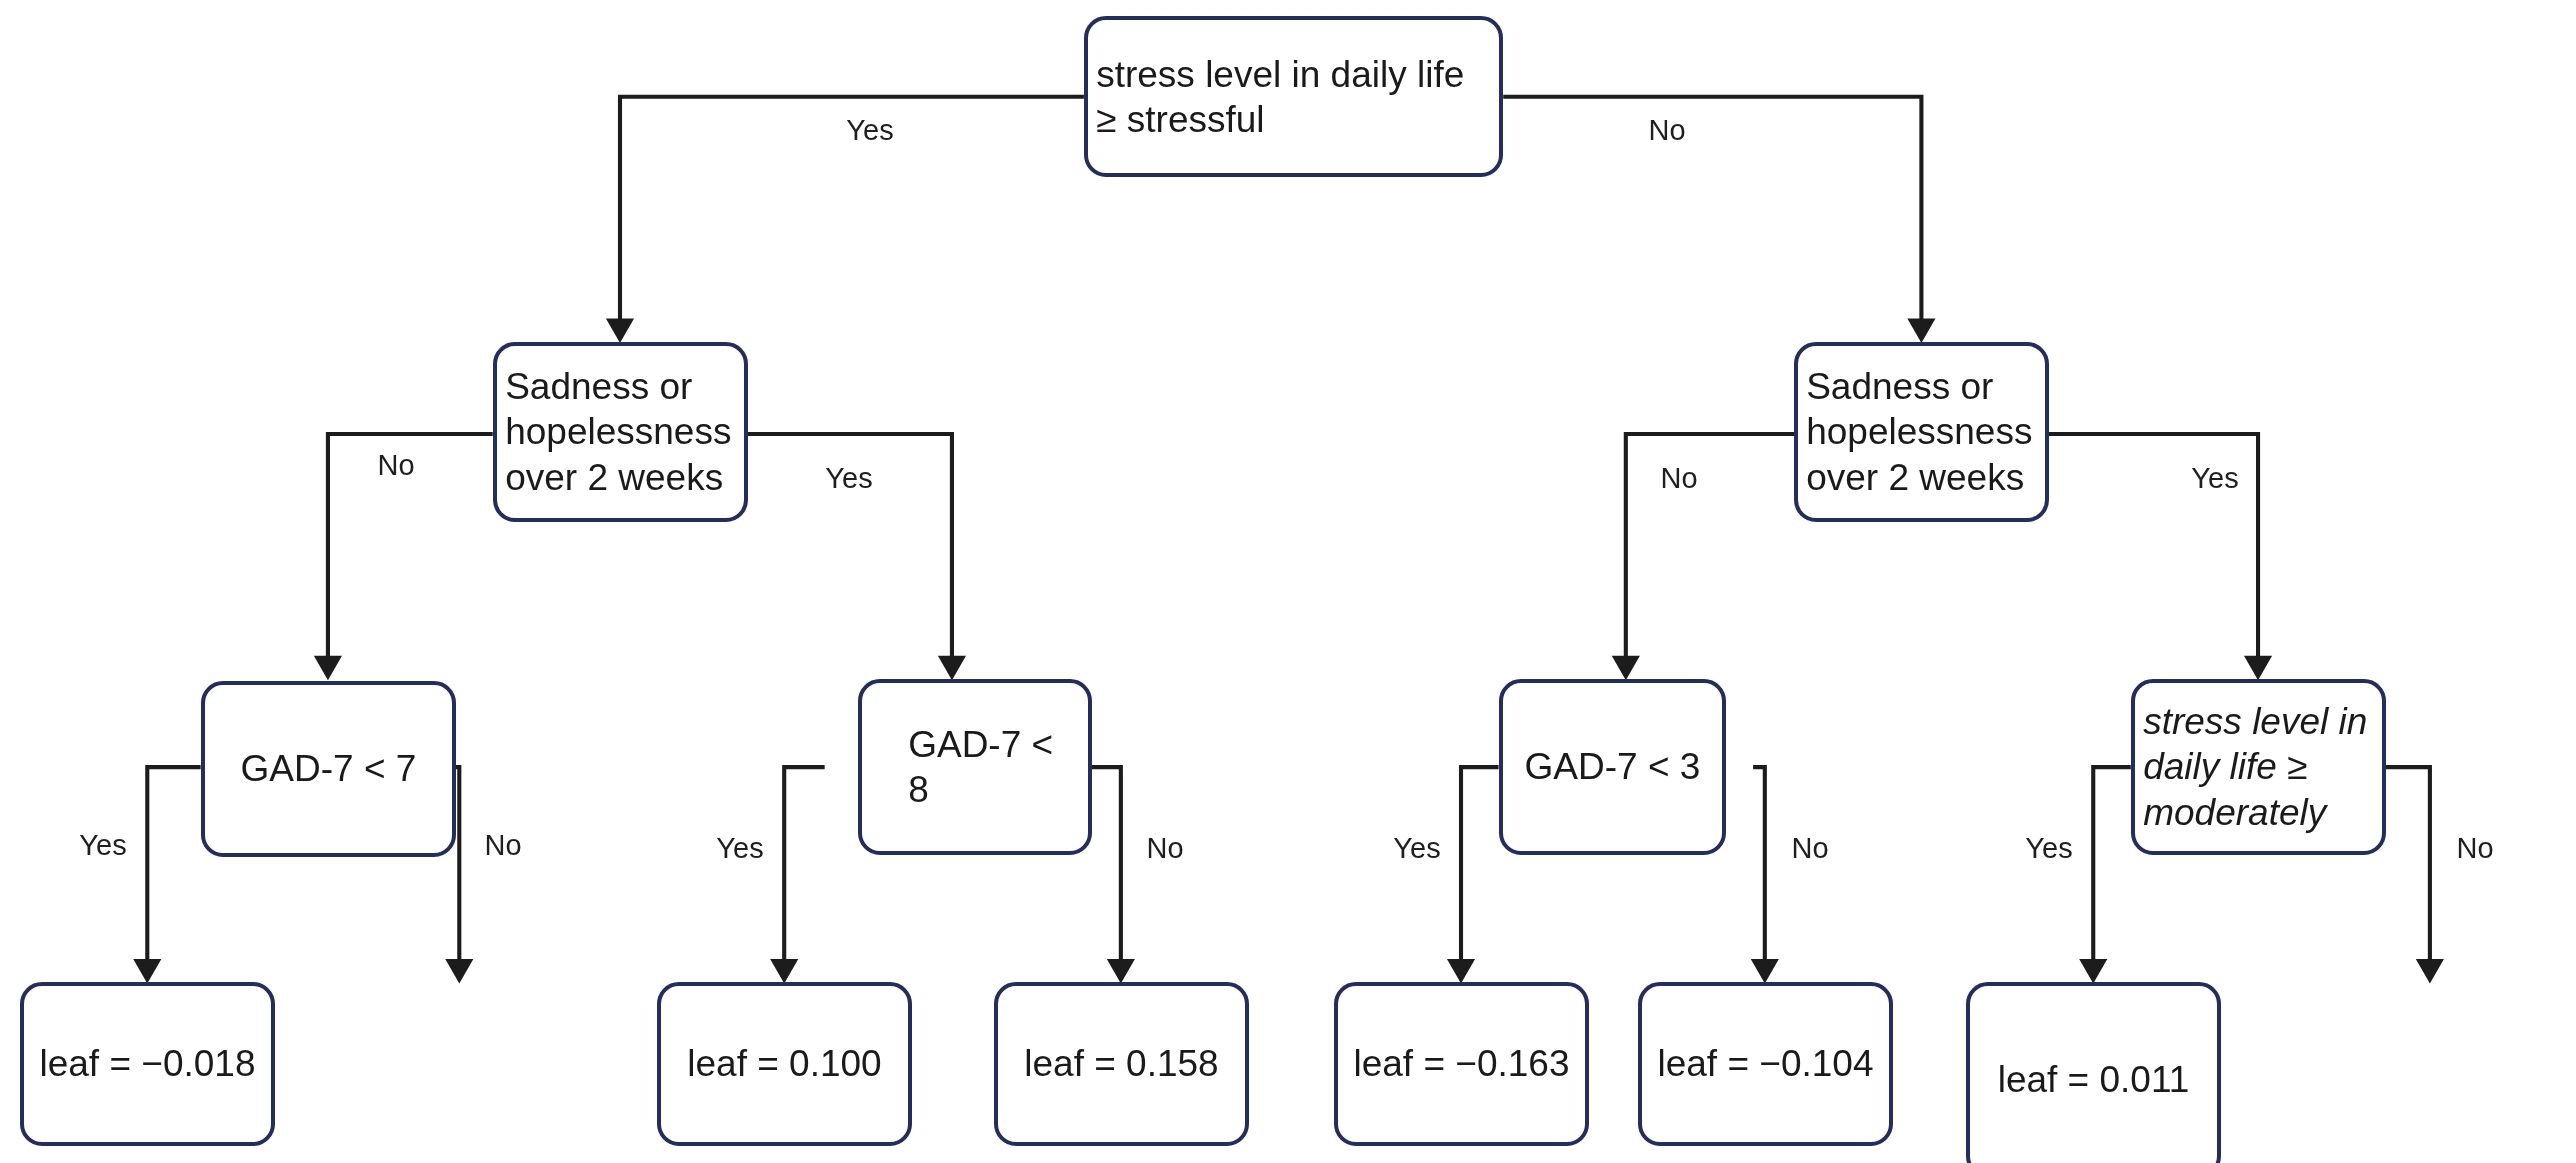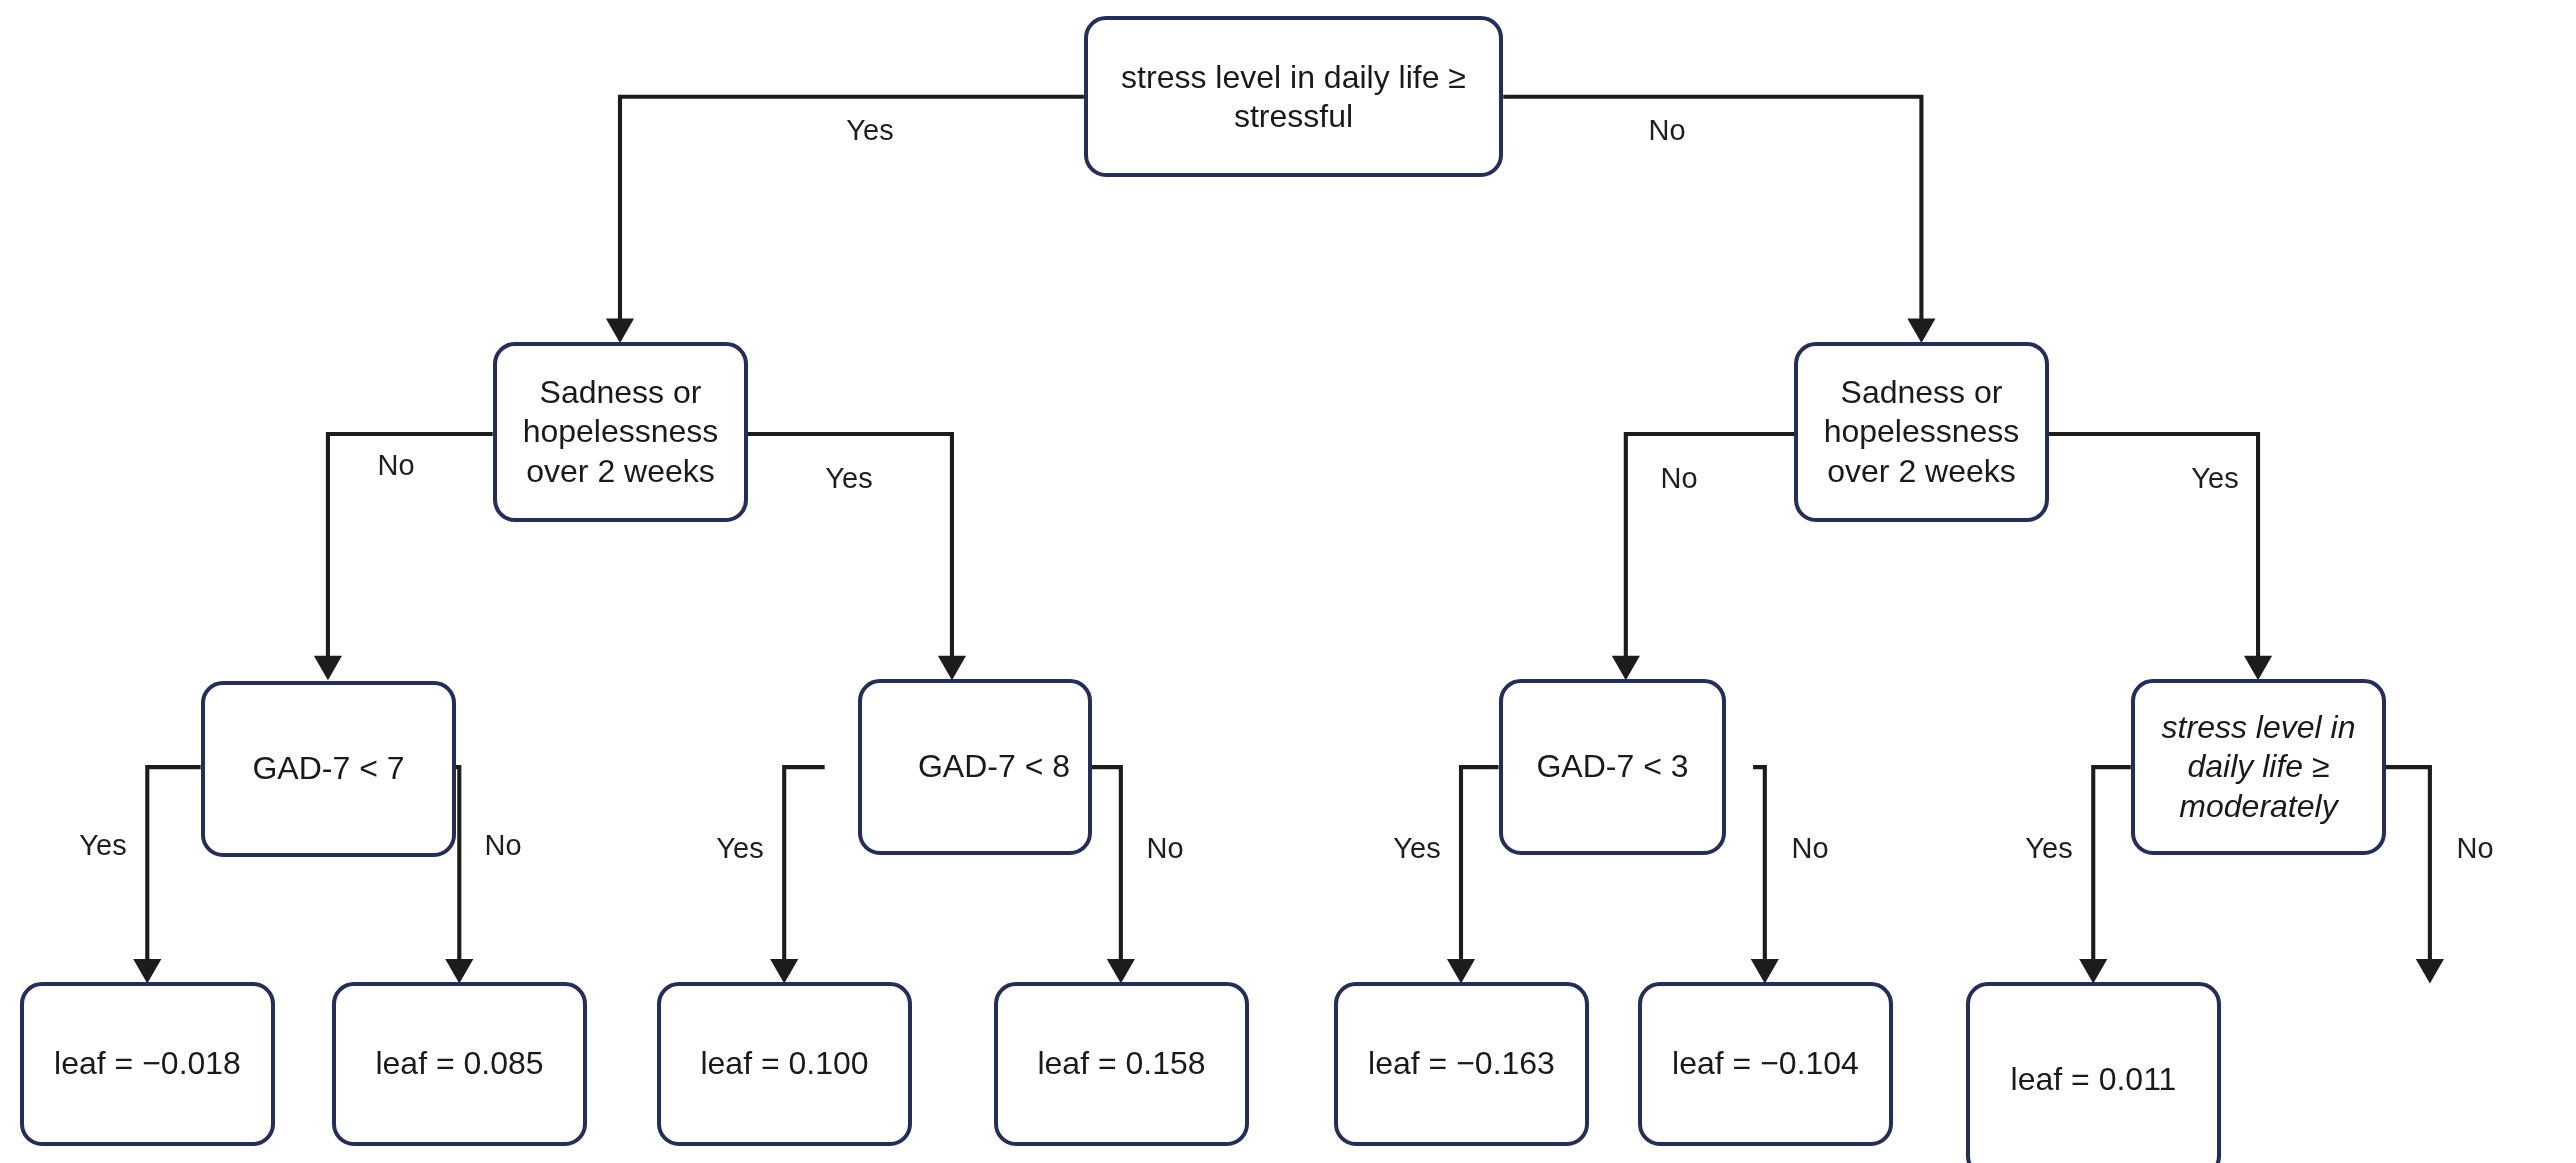--- a/index.html
+++ b/index.html
@@ -33,24 +33,24 @@
   }
   .node {
     position: absolute;
     box-sizing: border-box;
     background: #ffffff;
     border: 4.7px solid #232e5c;
     border-radius: 22px;
     display: flex;
     align-items: center;
     justify-content: center;
-    text-align: center;
+    text-align: left;
     z-index: 2;
     color: #1a1a1a;
-    font-size: 32px;
+    font-size: 37px;
     line-height: 1.22;
   }
   .node span {
     display: block;
     padding: 0 8.2px;
   }
   .edge-label {
     position: absolute;
     transform: translateX(-50%);
     z-index: 2;
@@ -135,23 +135,20 @@
   </div>
 
   <div class="node" style="left:2131px; top:679px; width:255px; height:176px;font-style:italic;">
     <span>stress level in daily life ≥ moderately</span>
   </div>
 
   <div class="node" style="left:20px; top:982px; width:255px; height:164px;">
     <span>leaf = −0.018</span>
   </div>
 
-  <div class="node" style="left:332px; top:982px; width:255px; height:164px;">
-    <span>leaf = 0.085</span>
-  </div>
 
   <div class="node" style="left:657px; top:982px; width:255px; height:164px;">
     <span>leaf = 0.100</span>
   </div>
 
   <div class="node" style="left:994px; top:982px; width:255px; height:164px;">
     <span>leaf = 0.158</span>
   </div>
 
   <div class="node" style="left:1334px; top:982px; width:255px; height:164px;">

